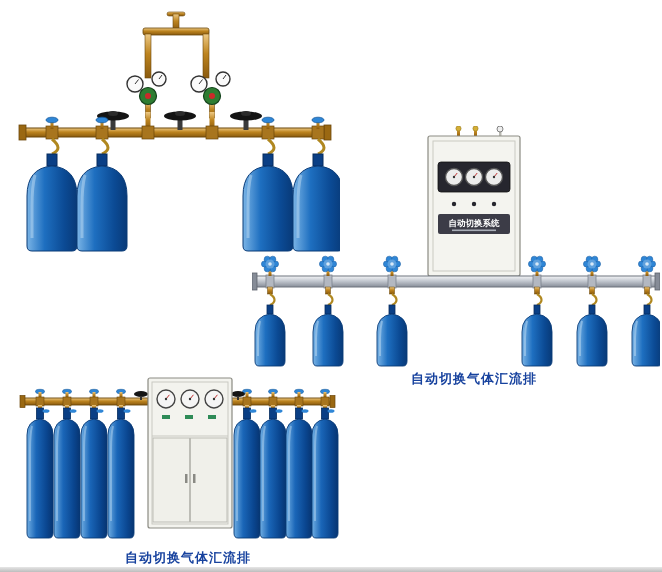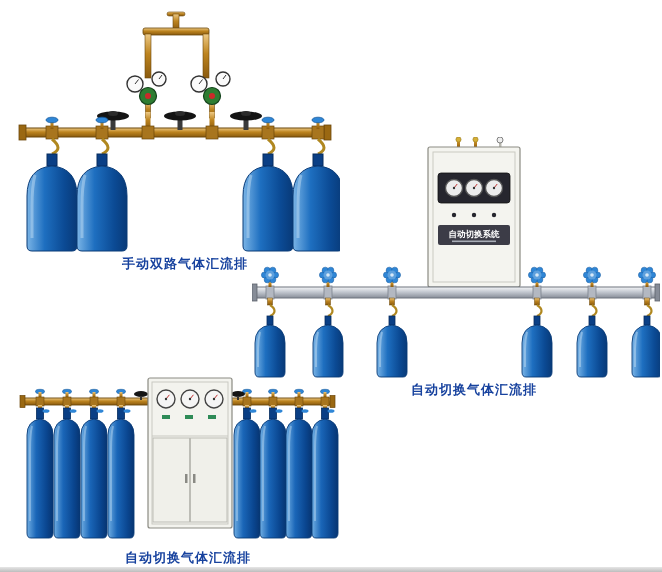--- a/index.html
+++ b/index.html
@@ -7,21 +7,21 @@
     width:662px;height:572px;position:relative;background:#ffffff;
     font-family:"Liberation Sans", sans-serif;overflow:hidden;
   }
   figure.product{position:absolute;margin:0;padding:0}
   figure.product figcaption{
     font-size:13px;font-weight:bold;color:#17429e;
     text-align:center;letter-spacing:1px;margin-top:2px;
     font-family:"Liberation Sans", sans-serif;
   }
   .p1{left:10px;top:8px;width:330px}
-  .p2{left:252px;top:137px;width:408px}
+  .p2{left:252px;top:126px;width:408px}
   .p3{left:15px;top:372px;width:330px}
   .p1 figcaption{padding-left:20px}
   .p2 figcaption{padding-left:36px;margin-top:4px}
   .p3 figcaption{padding-left:16px}
   .bottom-strip{
     position:absolute;left:0;right:0;bottom:0;height:5px;
     background:linear-gradient(#e6e6e6,#bdbdbd);
   }
   svg{display:block}
 </style>
@@ -116,21 +116,20 @@
         <path d="M308,131 C316,138 316,142 308,146"></path>
       </g>
 
       <g>
         <use href="#g1-cylinder" transform="translate(42,158)"></use>
         <use href="#g1-cylinder" transform="translate(92,158)"></use>
         <use href="#g1-cylinder" transform="translate(258,158)"></use>
         <use href="#g1-cylinder" transform="translate(308,158)"></use>
       </g>
     </svg>
-    <figcaption>手动双路气体汇流排</figcaption>
   </figure>
 
   <figure class="product p2">
     <svg width="408" height="242" viewBox="0 0 408 242">
       <defs>
         <linearGradient id="g2-cyl" x1="0" y1="0" x2="1" y2="0">
           <stop offset="0" stop-color="#7ab4e6"></stop>
             <stop offset="0.35" stop-color="#1e6fc0"></stop>
           <stop offset="0.75" stop-color="#0b4a94"></stop>
             <stop offset="1" stop-color="#083a78"></stop>

